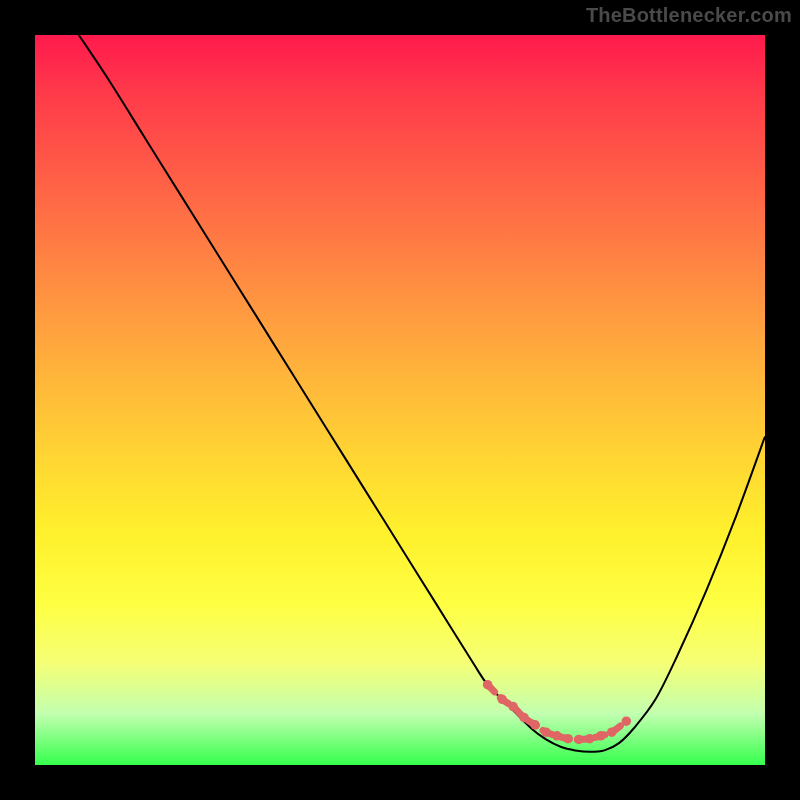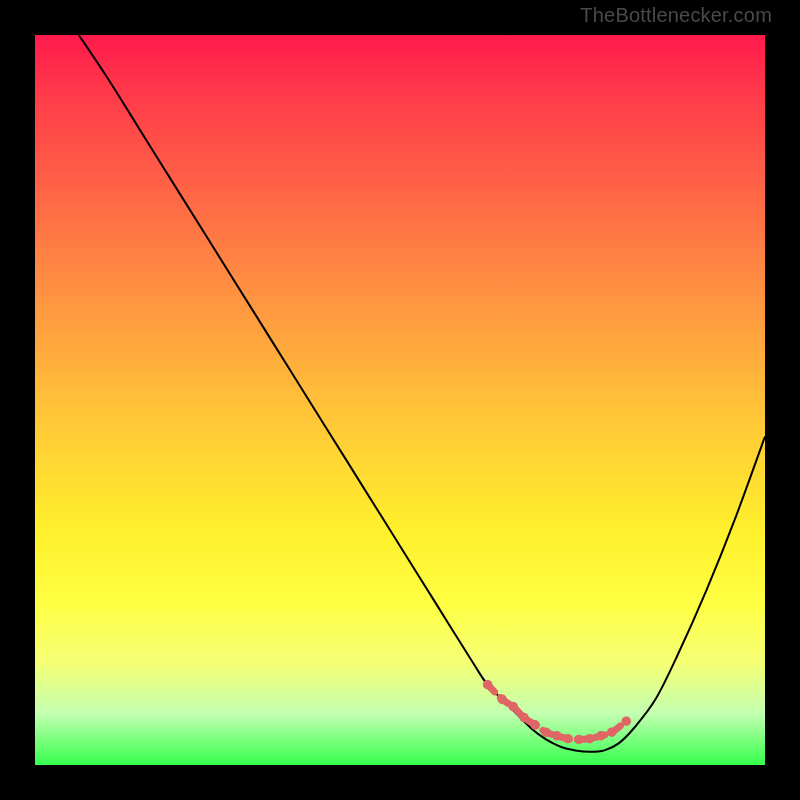--- a/index.html
+++ b/index.html
@@ -13,24 +13,24 @@
   }
   .frame {
     position: relative;
     width: 800px;
     height: 800px;
     background: #000;
   }
   .attribution {
     position: absolute;
     top: 4px;
-    right: 28px;
+    right: 8px;
     color: #4a4a4a;
     font-size: 20px;
-    font-weight: 400;
+    font-weight: 700;
     letter-spacing: 0.2px;
     text-align: center;
   }
   .plot-area {
     position: absolute;
     left: 35px;
     top: 35px;
     width: 730px;
     height: 730px;
     background: linear-gradient(to bottom,

